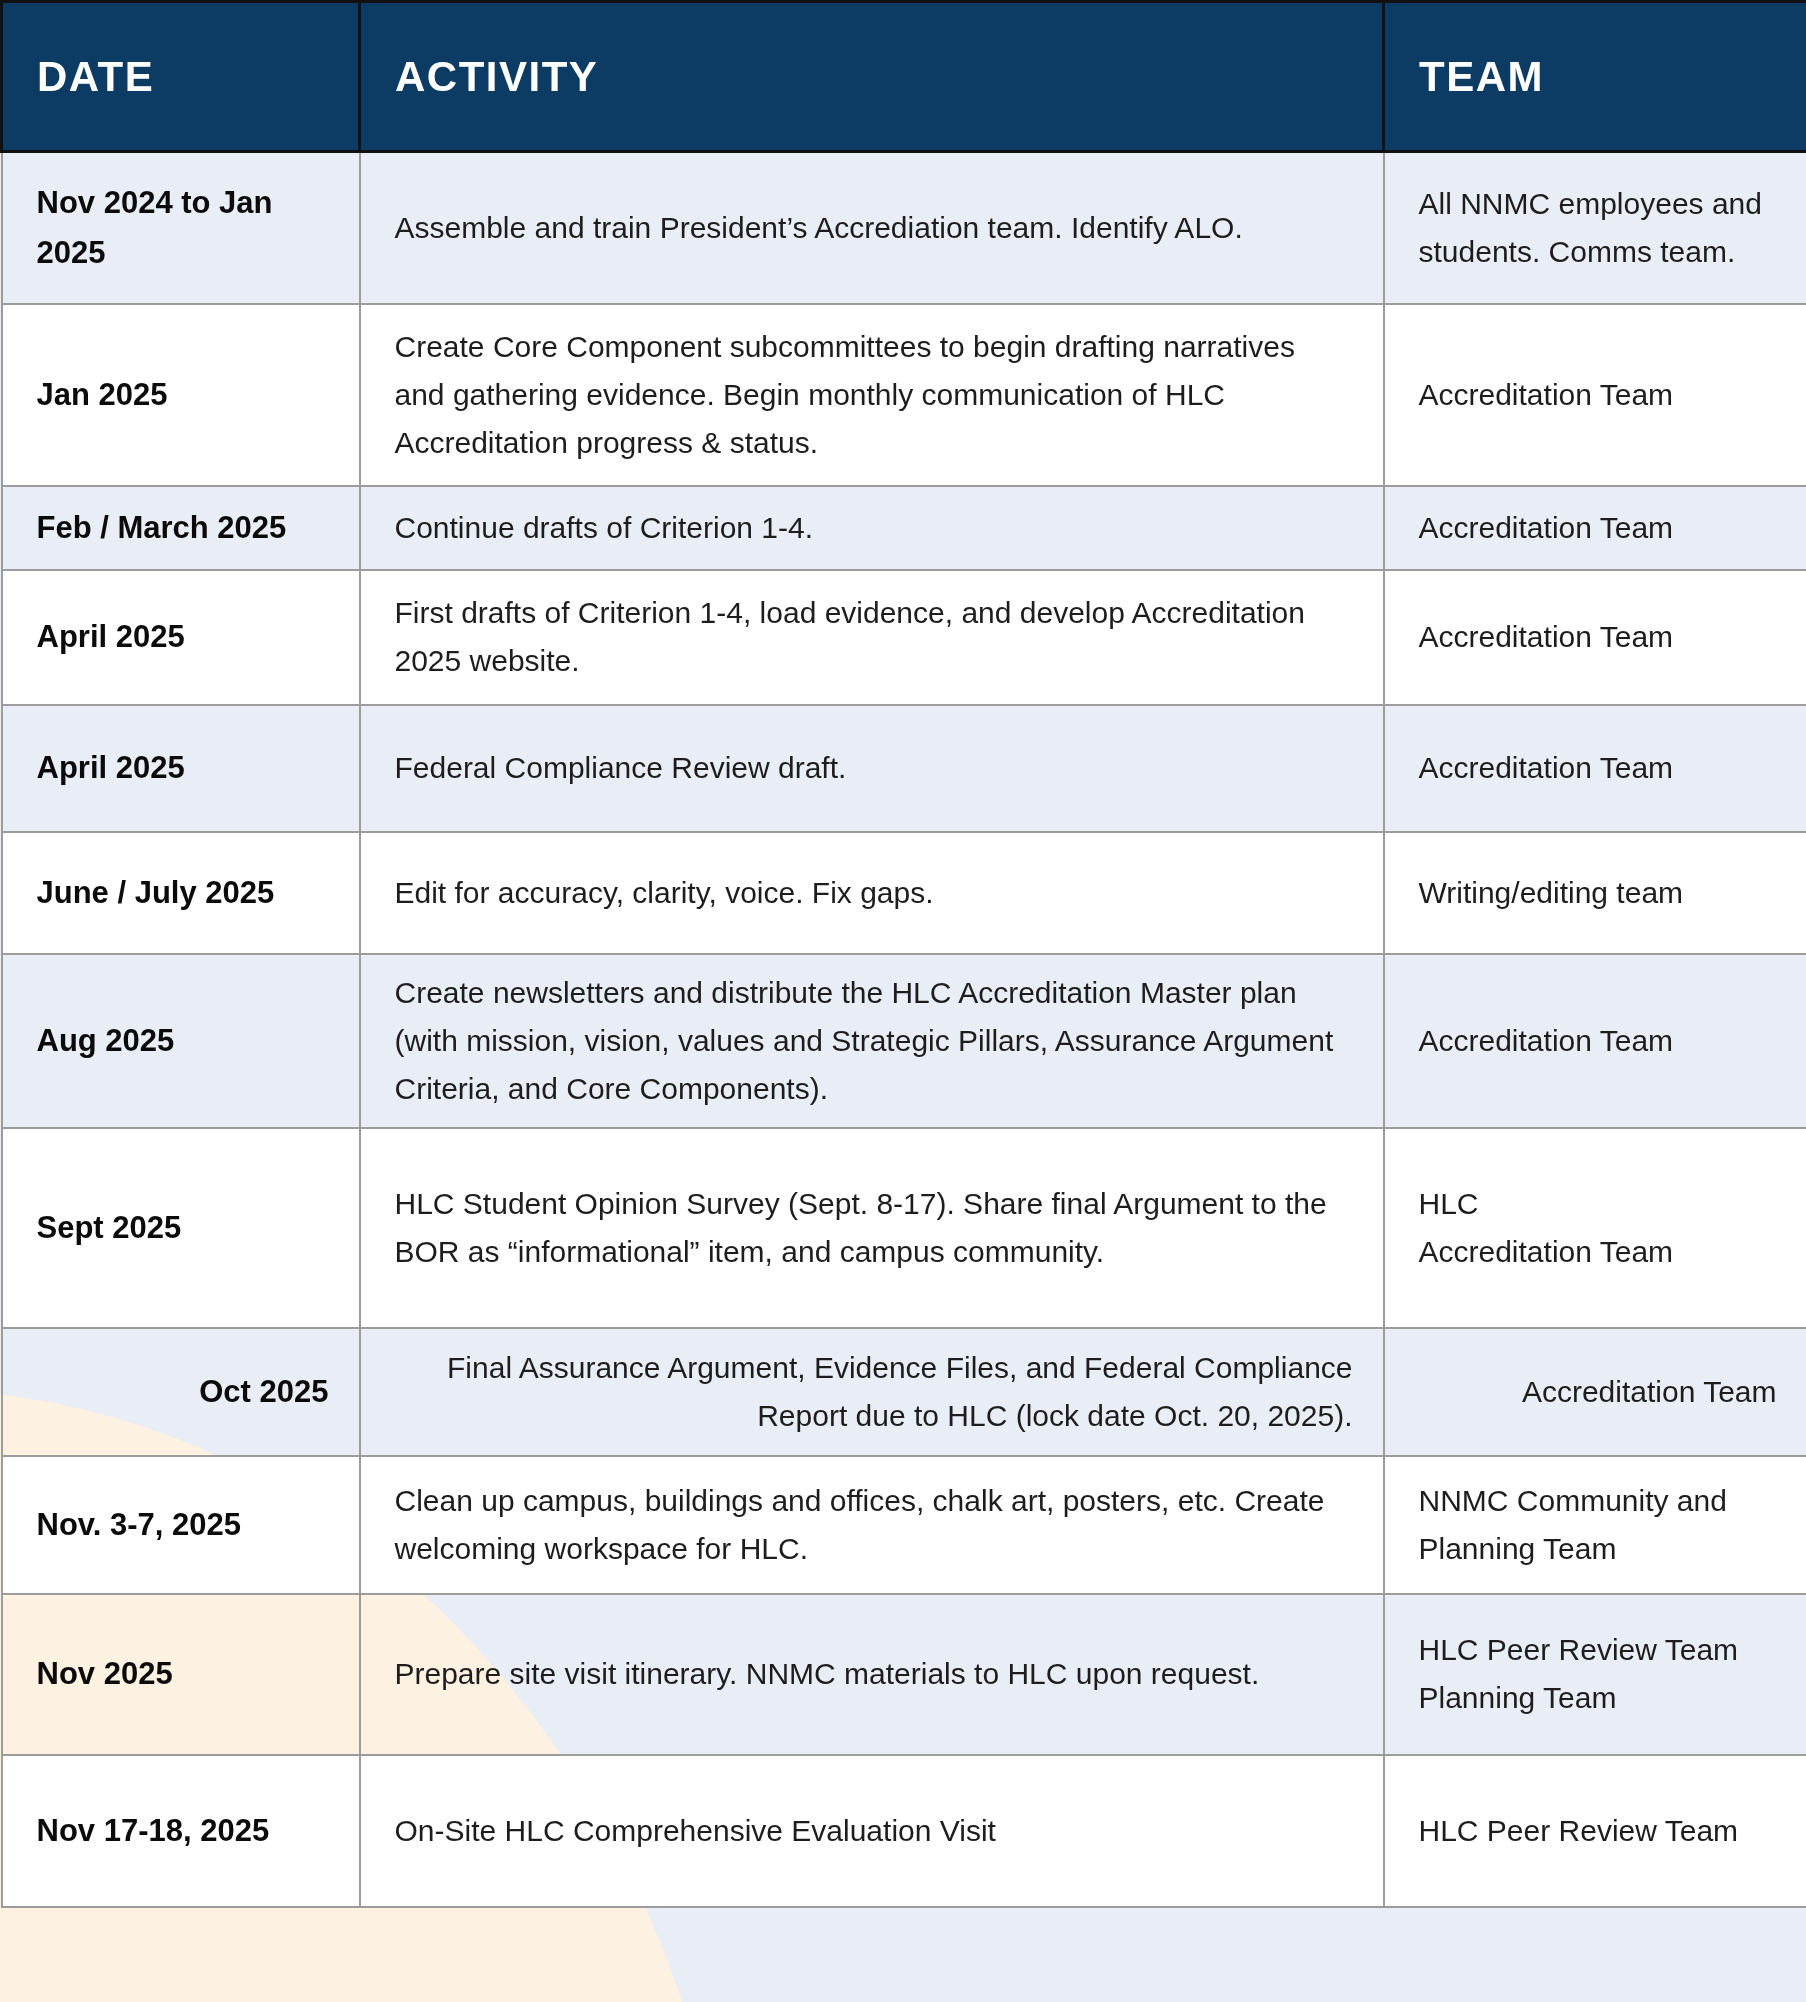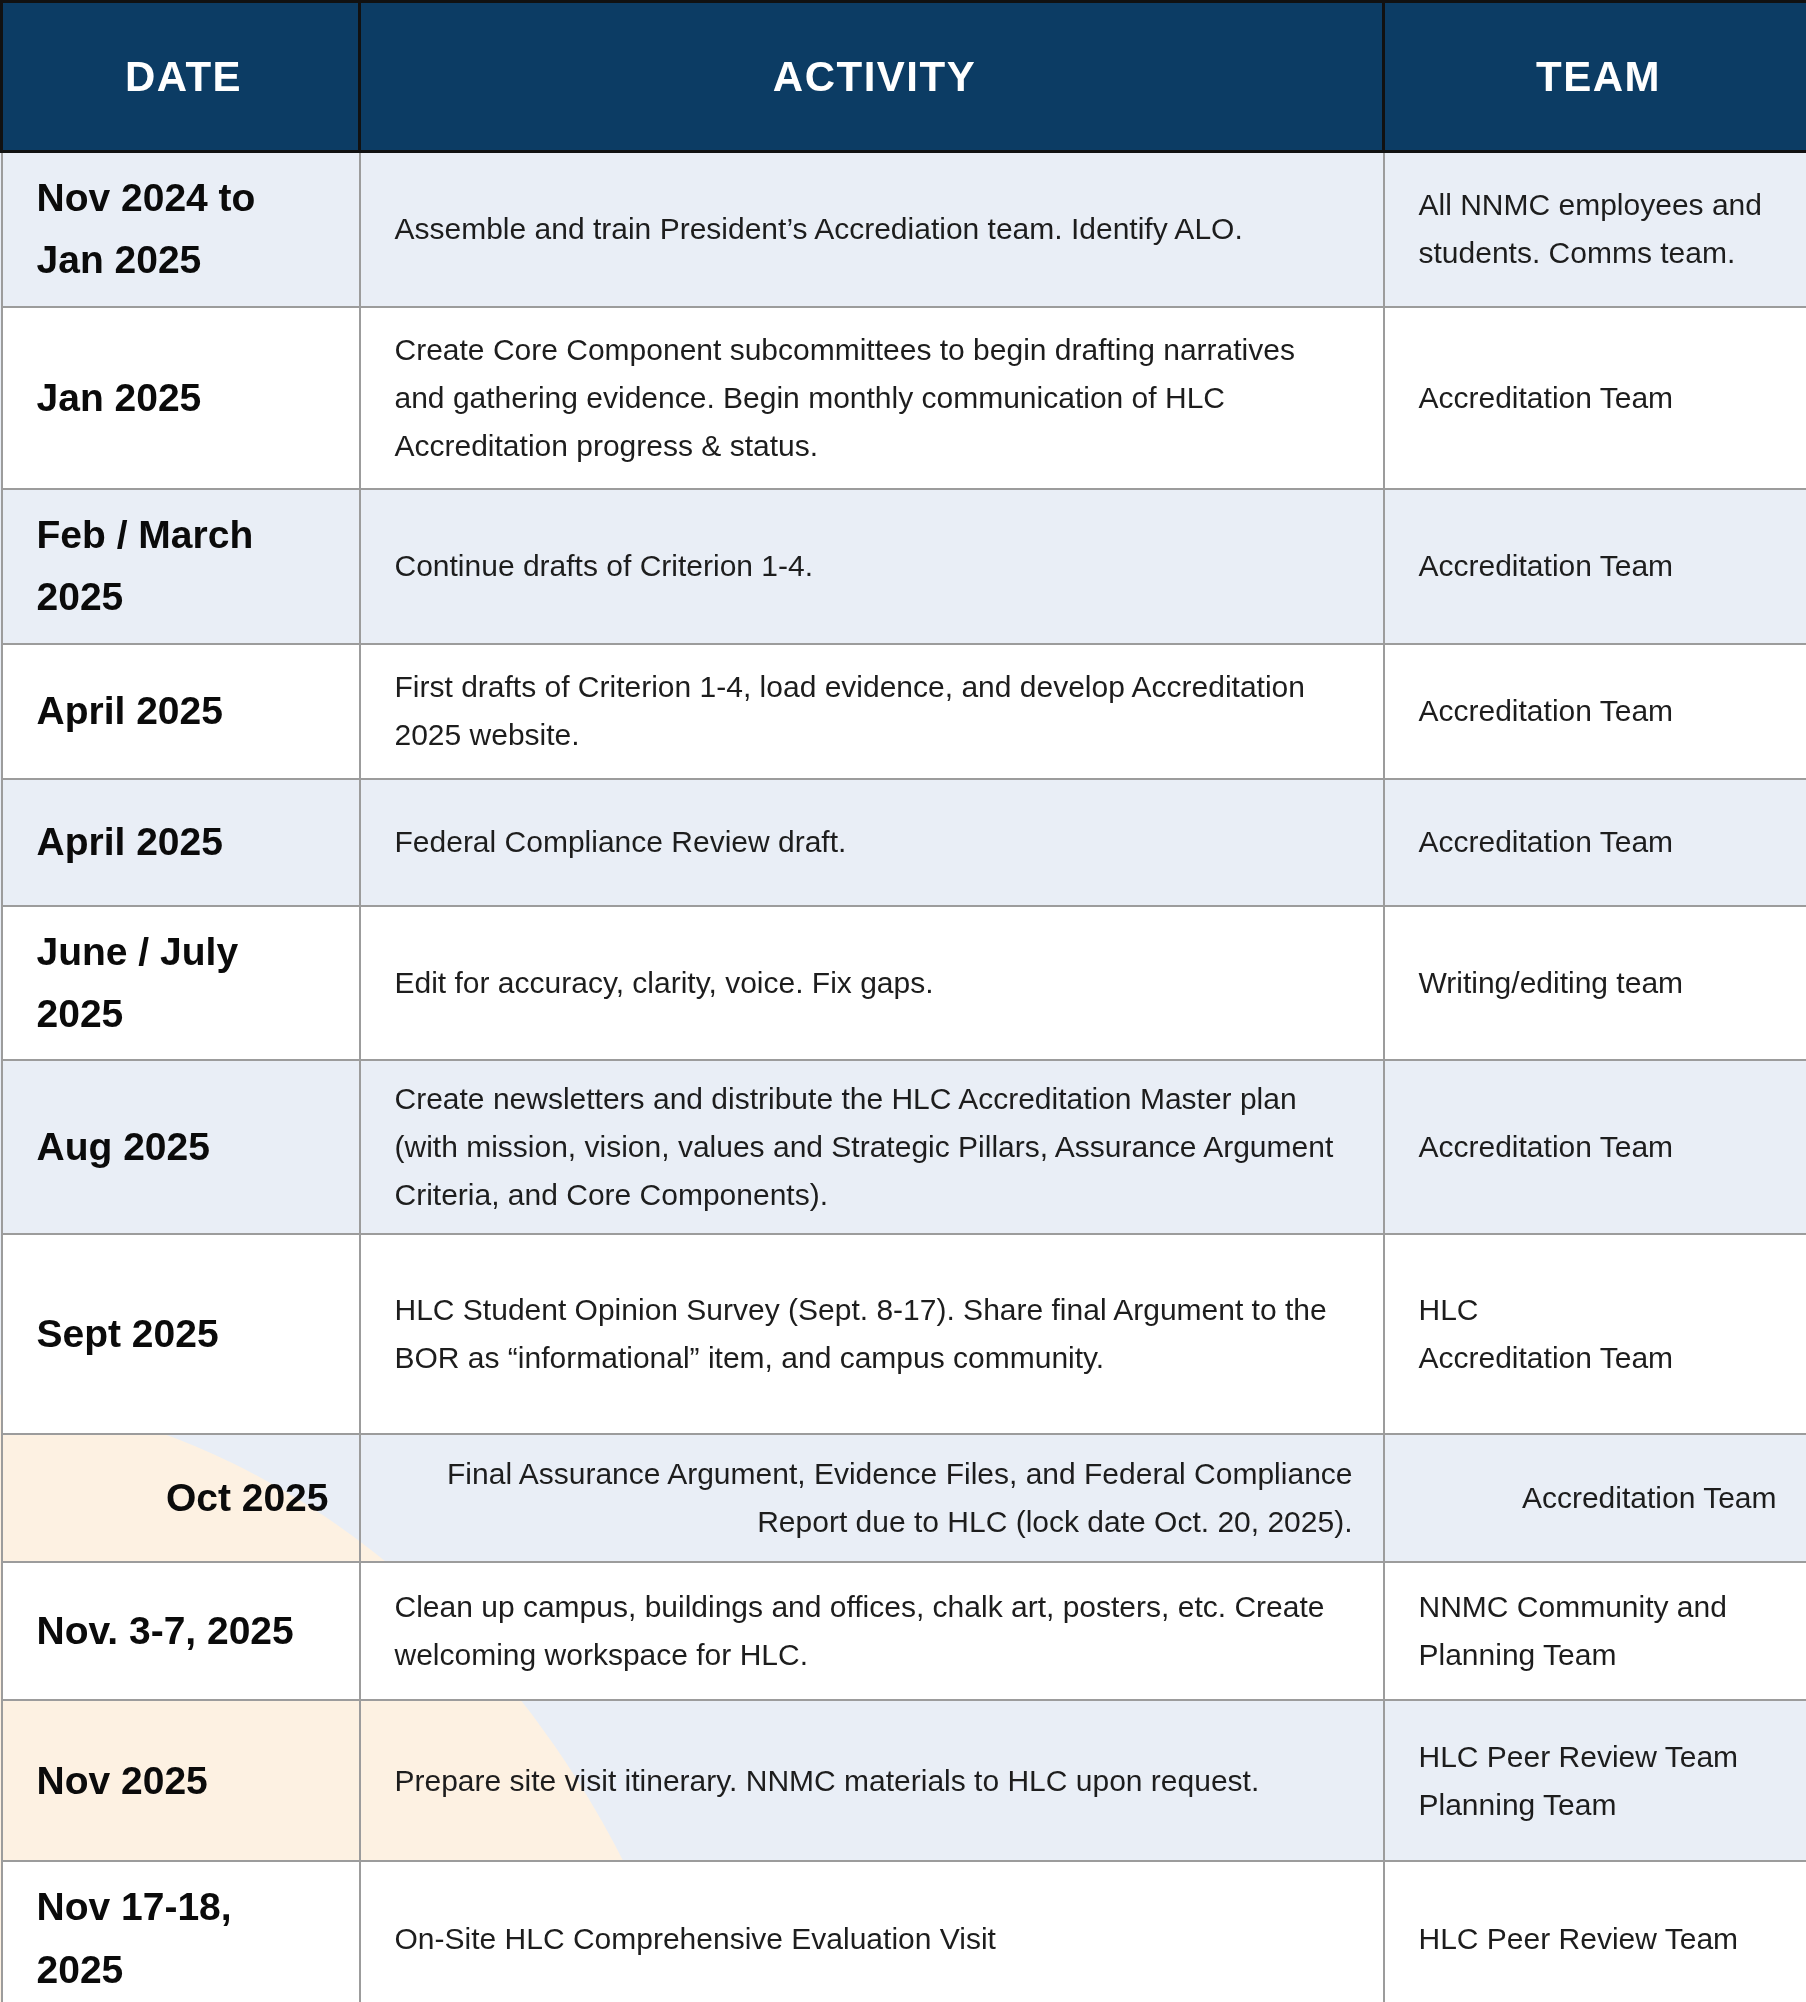--- a/index.html
+++ b/index.html
@@ -36,39 +36,39 @@
     border-collapse: collapse;
     table-layout: fixed;
     width: 1806px;
   }
   .timeline th {
     background: var(--header-bg);
     color: #ffffff;
     font-size: 42px;
     font-weight: 700;
     letter-spacing: 1.5px;
-    text-align: center;
+    text-align: left;
     vertical-align: middle;
     padding: 10px 28px 10px 34px;
     border: 3px solid var(--header-border);
   }
   thead tr { height: 150px; }
   .timeline td {
     border: 2px solid var(--body-border);
     vertical-align: middle;
     padding: 14px 30px 14px 34px;
     font-size: 30px;
     line-height: 1.6;
     color: var(--text);
     white-space: pre-line;
     background: transparent;
   }
   .timeline td.date {
     font-weight: 700;
-    font-size: 39px;
+    font-size: 31px;
     color: #0b0b0b;
   }
   
   tbody tr:nth-child(even) td { background: #ffffff; }
   
   tbody tr:nth-child(1)  { height: 152px; }
   tbody tr:nth-child(2)  { height: 182px; }
   tbody tr:nth-child(3)  { height: 84px; }
   tbody tr:nth-child(4)  { height: 135px; padding-left: 16px; }
   tbody tr:nth-child(5)  { height: 127px; }

